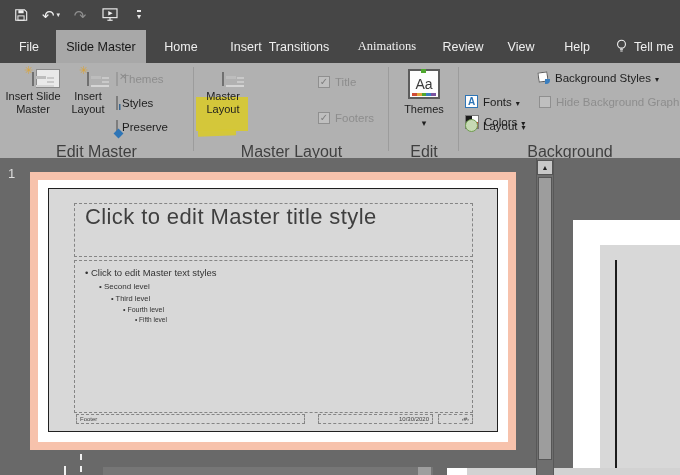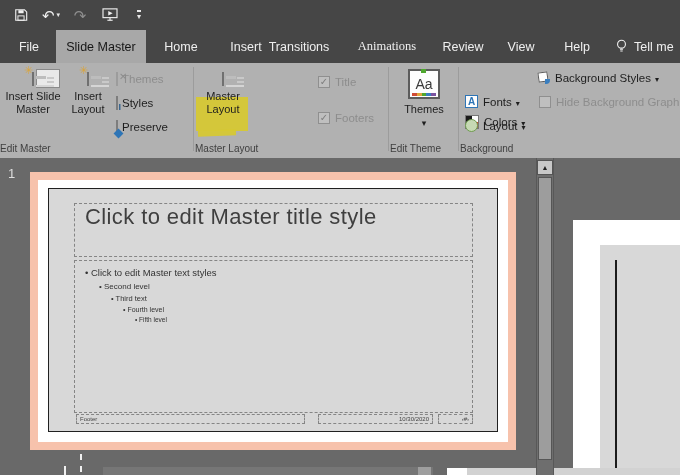--- a/index.html
+++ b/index.html
@@ -21,21 +21,21 @@
 
   
   #tabrow { left:0; top:30px; width:680px; height:33px; background:#464646; }
   .tab { position:absolute; top:0; height:33px; display:flex; align-items:center; justify-content:center;
          color:#efefef; font-size:12.5px; white-space:nowrap; cursor:default; }
   .tab.active { background:#a8a8a8; color:#161616; }
 
   
   #ribbon { left:0; top:63px; width:680px; height:95px; background:#b1b1b1; color:#1e1e1e; }
   .vsep { position:absolute; top:4px; width:1px; height:146px-; height:84px; background:#9c9c9c; }
-  .group-label { position:absolute; top:80px; font-size:10px; color:#3f3f3f; text-align:left; }
+  .group-label { position:absolute; top:80px; font-size:16px; color:#3f3f3f; text-align:center; }
   .bigbtn { position:absolute; display:flex; flex-direction:column; align-items:center; text-align:center;
             font-size:11px; line-height:1.2; color:#1e1e1e; }
   .bigbtn .lbl { margin-top:4px; }
   .smallbtn { position:absolute; display:flex; align-items:center; font-size:11.5px; color:#1e1e1e; height:18px; }
   .smallbtn .ic { margin-right:4px; }
   .dis { color:#8d8d8d !important; }
 
   
   .mini-slide { position:relative; width:24px; height:19px; background:#fbfbfb; border:1px solid #707070; }
   .mini-slide .bar { position:absolute; left:3px; top:3px; width:10px; height:3px; background:#bdbdbd; }
@@ -314,21 +314,21 @@
     <div id="slide-white" class="abs"></div>
     <div id="slide-gray" class="abs"></div>
 
     <div id="title-ph" class="ph">
       <span class="t">Click to edit Master title style</span>
     </div>
 
     <div id="body-ph" class="ph">
       <div class="lvl1">• Click to edit Master text styles</div>
       <div class="lvl2">• Second level</div>
-      <div class="lvl3">• Third text</div>
+      <div class="lvl3">• Third level</div>
       <div class="lvl4">• Fourth level</div>
       <div class="lvl5">• Fifth level</div>
     </div>
 
     <div id="footer-ph" class="ph ftr">
       <span>Footer</span>
     </div>
     <div id="date-ph" class="ph ftr">
       <span>10/30/2020</span>
     </div>

